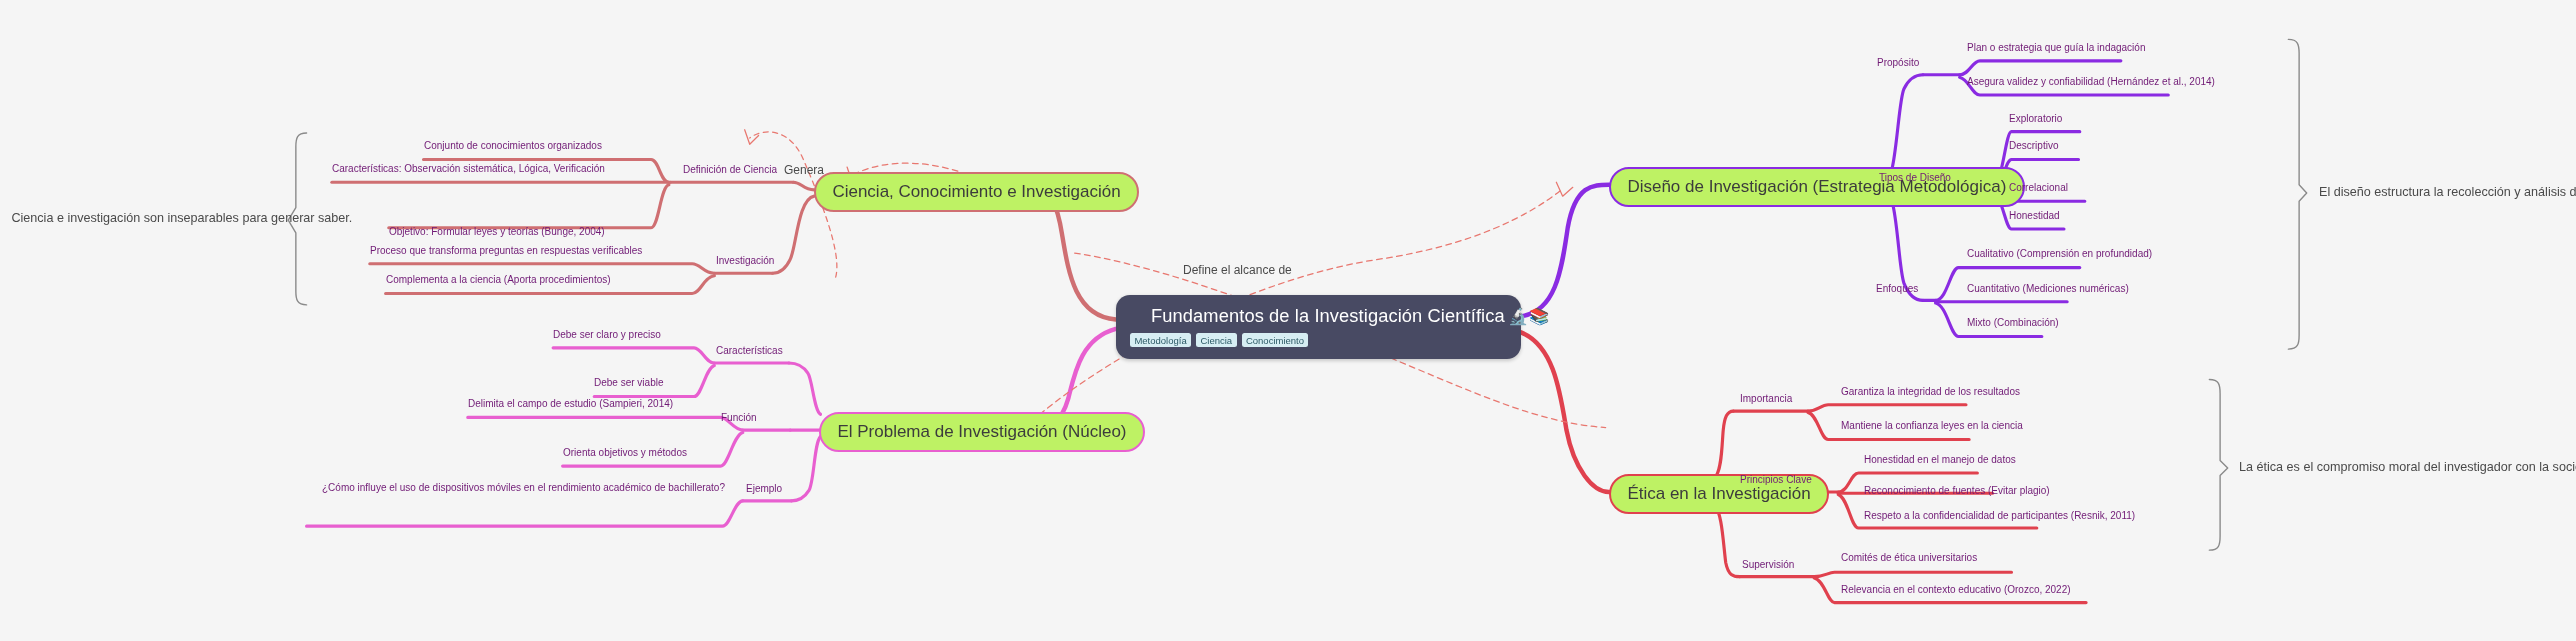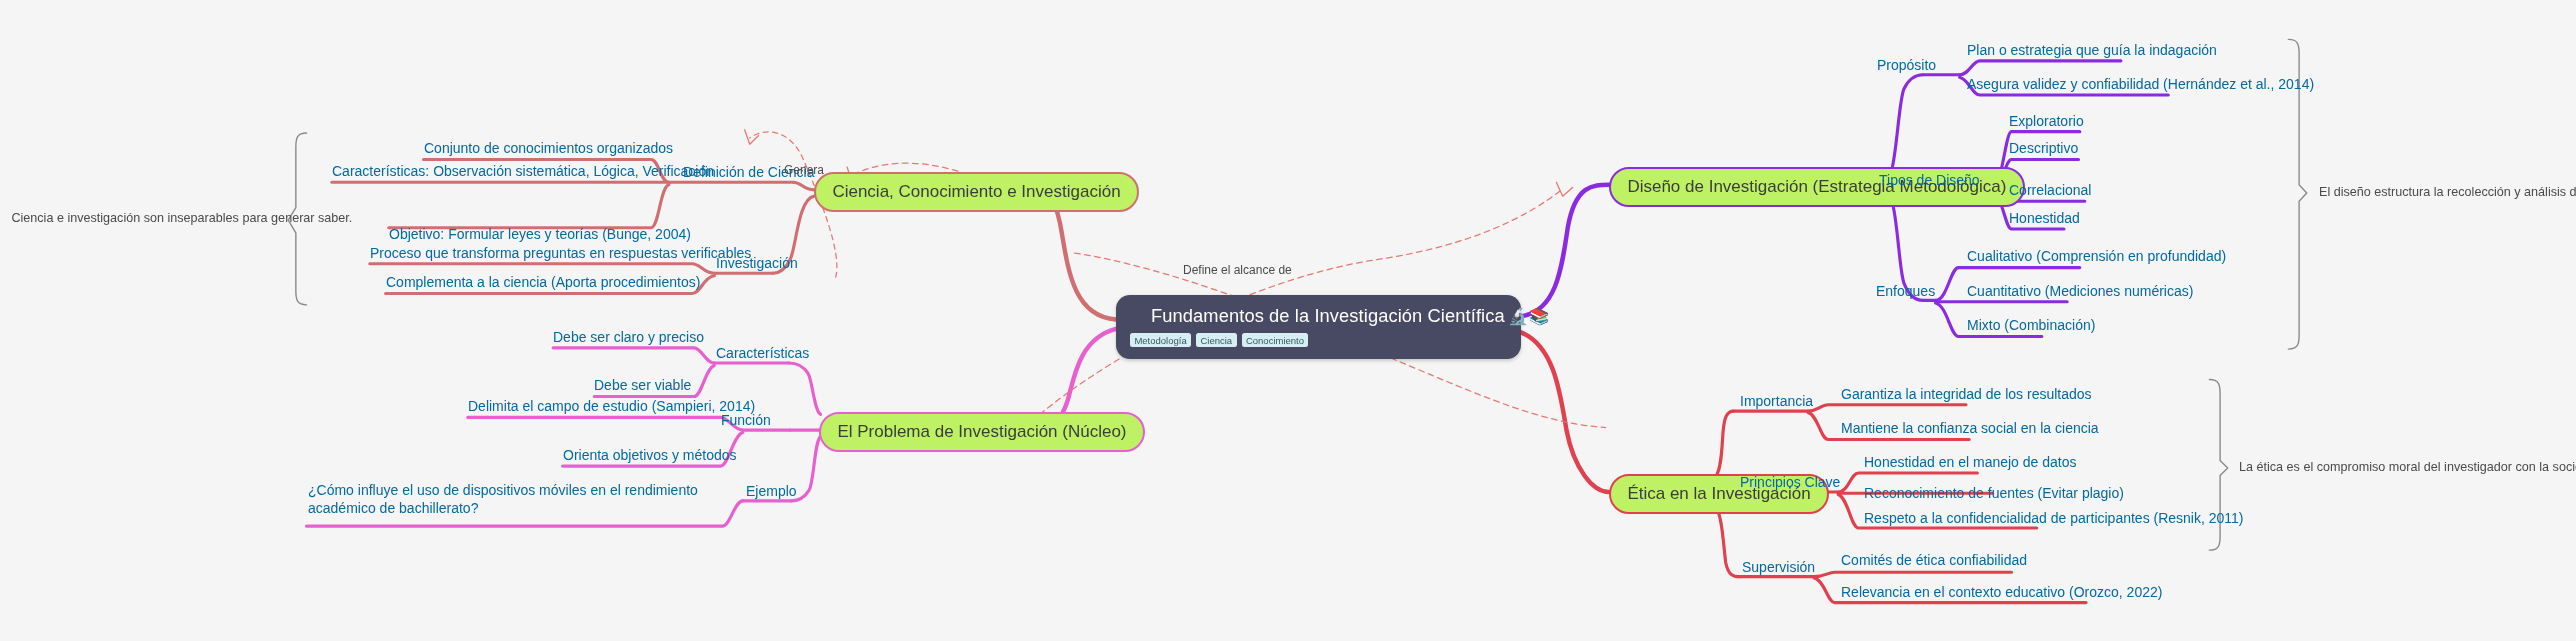--- a/index.html
+++ b/index.html
@@ -11,24 +11,25 @@
     color:#3b3b3b;
     overflow:hidden;
     position:relative;
   }
   #root{position:relative;width:2576px;height:642px;}
   svg.links{position:absolute;left:0;top:0;width:2576px;height:642px;pointer-events:none;}
 
   
   .lbl{
     position:absolute;
-    font-size:14px;
+    font-size:10px;
     line-height:1.25;
-    color:#0369a1;
-    white-space:nowrap;
+    color:#701a75;
+    white-space:nowrap;
+    text-align:right;
   }
   .lbl.wrap{white-space:normal;}
 
   
   .rel{
     position:absolute;
     font-size:12px;
     color:#4a4a4a;
     white-space:nowrap;
   }
@@ -260,33 +261,33 @@
   <div class="lbl" style="left:1967px;top:248px;">Cualitativo (Comprensión en profundidad)</div>
 
   <div class="lbl" style="left:1967px;top:283px;">Cuantitativo (Mediciones numéricas)</div>
 
   <div class="lbl" style="left:1967px;top:317px;">Mixto (Combinación)</div>
 
   <div class="lbl" style="left:1740px;top:393px;">Importancia</div>
 
   <div class="lbl" style="left:1841px;top:386px;">Garantiza la integridad de los resultados</div>
 
-  <div class="lbl" style="left:1841px;top:420px;">Mantiene la confianza social en la ciencia</div>
+  <div class="lbl" style="left:1841px;top:420px;">Mantiene la confianza leyes en la ciencia</div>
 
   <div class="lbl" style="left:1740px;top:474px;">Principios Clave</div>
 
   <div class="lbl" style="left:1864px;top:454px;">Honestidad en el manejo de datos</div>
 
   <div class="lbl" style="left:1864px;top:485px;">Reconocimiento de fuentes (Evitar plagio)</div>
 
   <div class="lbl" style="left:1864px;top:510px;">Respeto a la confidencialidad de participantes (Resnik, 2011)</div>
 
   <div class="lbl" style="left:1742px;top:559px;">Supervisión</div>
 
-  <div class="lbl" style="left:1841px;top:552px;">Comités de ética confiabilidad</div>
+  <div class="lbl" style="left:1841px;top:552px;">Comités de ética universitarios</div>
 
   <div class="lbl" style="left:1841px;top:584px;">Relevancia en el contexto educativo (Orozco, 2022)</div>
 
   <div class="rel" style="left:784px;top:163px;">Genera</div>
 
   <div class="rel" style="left:1183px;top:263px;">Define el alcance de</div>
 
   <div class="summary" style="left:11.4px;top:211px;">Ciencia e investigación son inseparables para generar saber.</div>
 
   <div class="summary" style="left:2319px;top:185px;">El diseño estructura la recolección y análisis de datos.</div>

